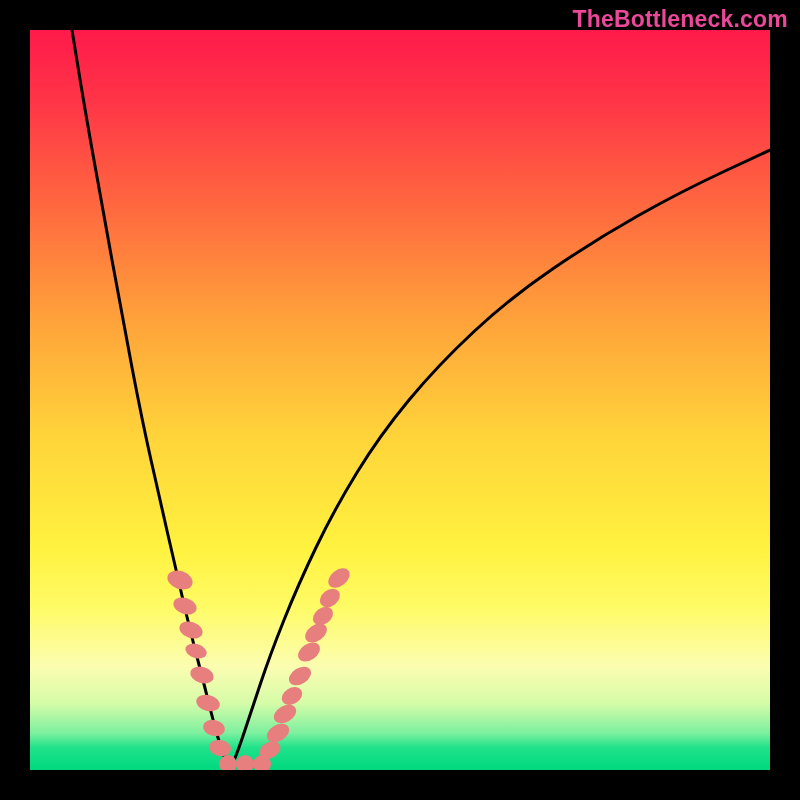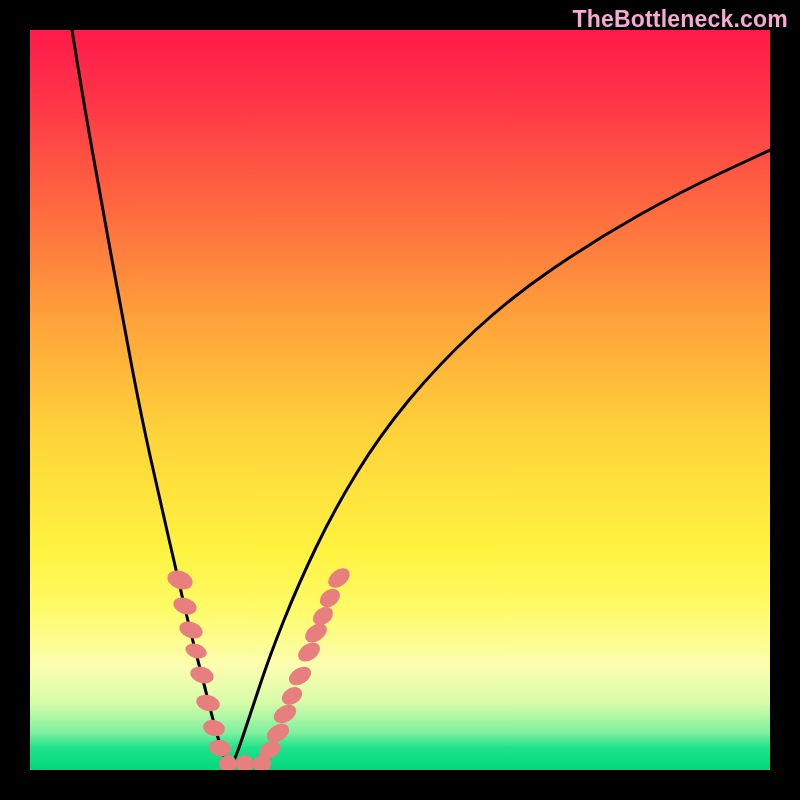--- a/index.html
+++ b/index.html
@@ -36,21 +36,21 @@
       #00d87e 100%
     );
   }
   .watermark {
     position: absolute;
     top: 6px;
     right: 12px;
     font-family: Arial, Helvetica, sans-serif;
     font-size: 23px;
     font-weight: 600;
-    color: #f9a8d4;
+    color: #ec4899;
     letter-spacing: 0.2px;
     user-select: none;
   }
   svg.curves {
     position: absolute;
     inset: 0;
   }
 </style>
 </head>
 <body>

